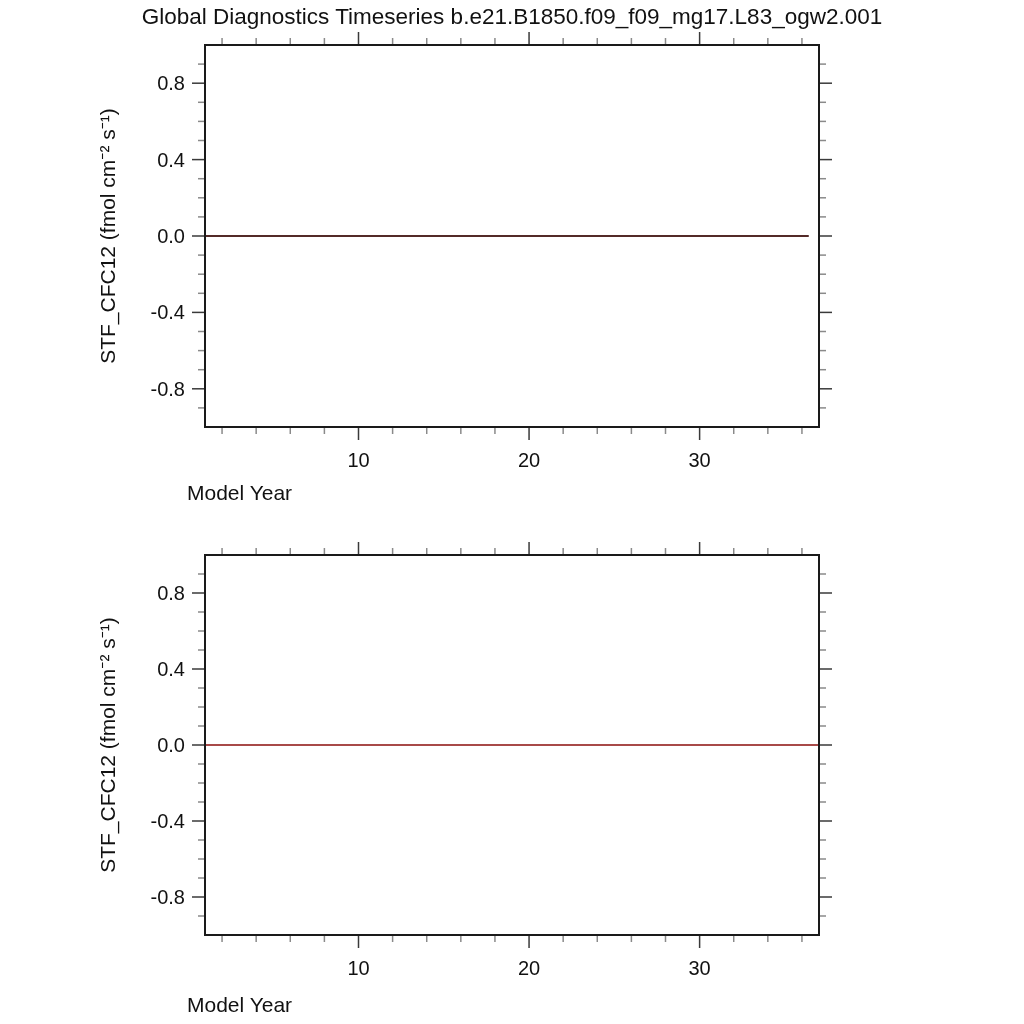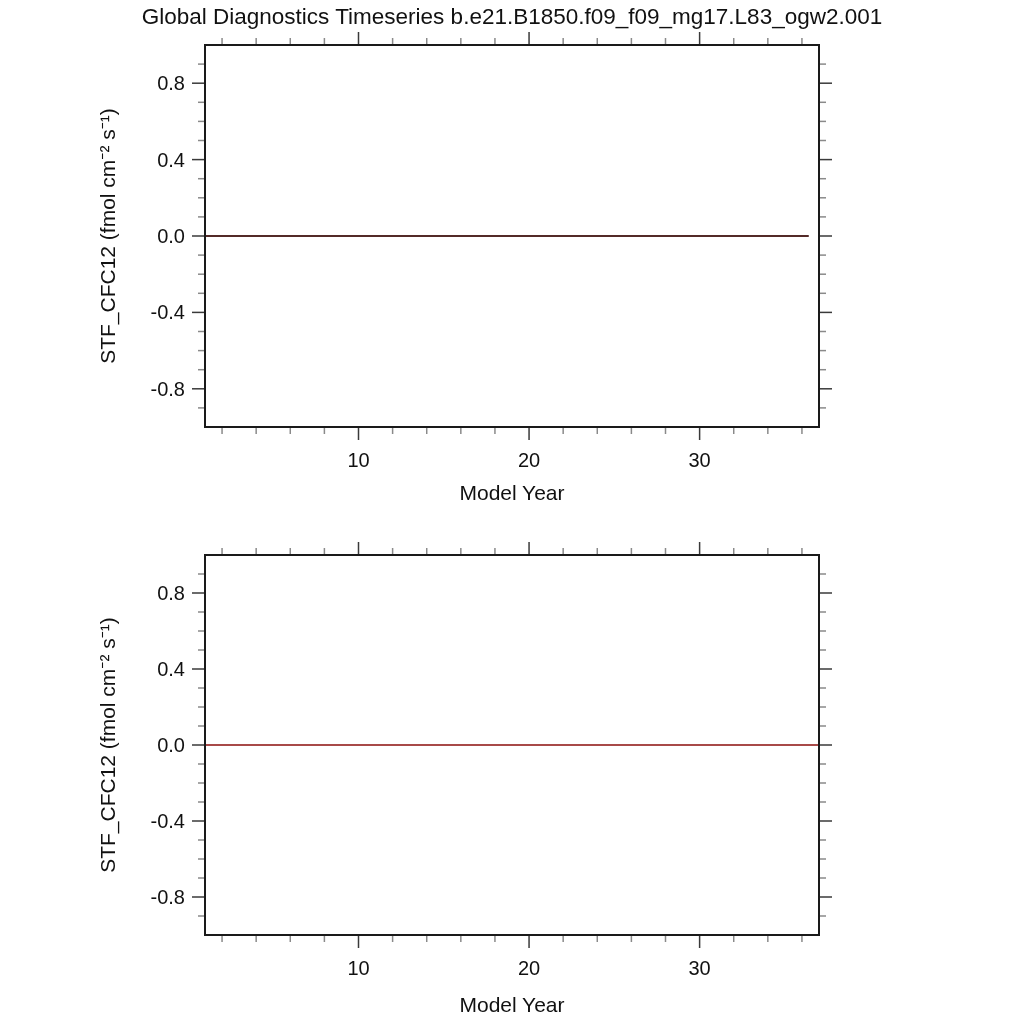--- a/index.html
+++ b/index.html
@@ -5,21 +5,21 @@
   html,body{margin:0;padding:0;background:#ffffff;}
   #page{
     position:relative;width:932px;height:1024px;background:#ffffff;
     font-family:"Liberation Sans", sans-serif;color:#111;overflow:hidden;
   }
   .chart-title{
     position:absolute;top:3px;left:0;width:1024px;text-align:center;
     font-size:22.5px;line-height:1.2;color:#111;white-space:nowrap;
   }
   .xaxis-label{
-    position:absolute;left:205px;width:614px;text-align:center;
+    position:absolute;left:187px;width:614px;text-align:left;
     font-size:21px;color:#111;line-height:1.1;
   }
   .yaxis-label{
     position:absolute;left:108px;transform:translate(-50%,-50%) rotate(-90deg);
     font-size:21px;color:#111;white-space:nowrap;line-height:1.1;
   }
   .panel-svg{position:absolute;left:0;width:1024px;height:512px;}
   svg text{font-family:"Liberation Sans", sans-serif;fill:#111;}
 </style>
 </head>

